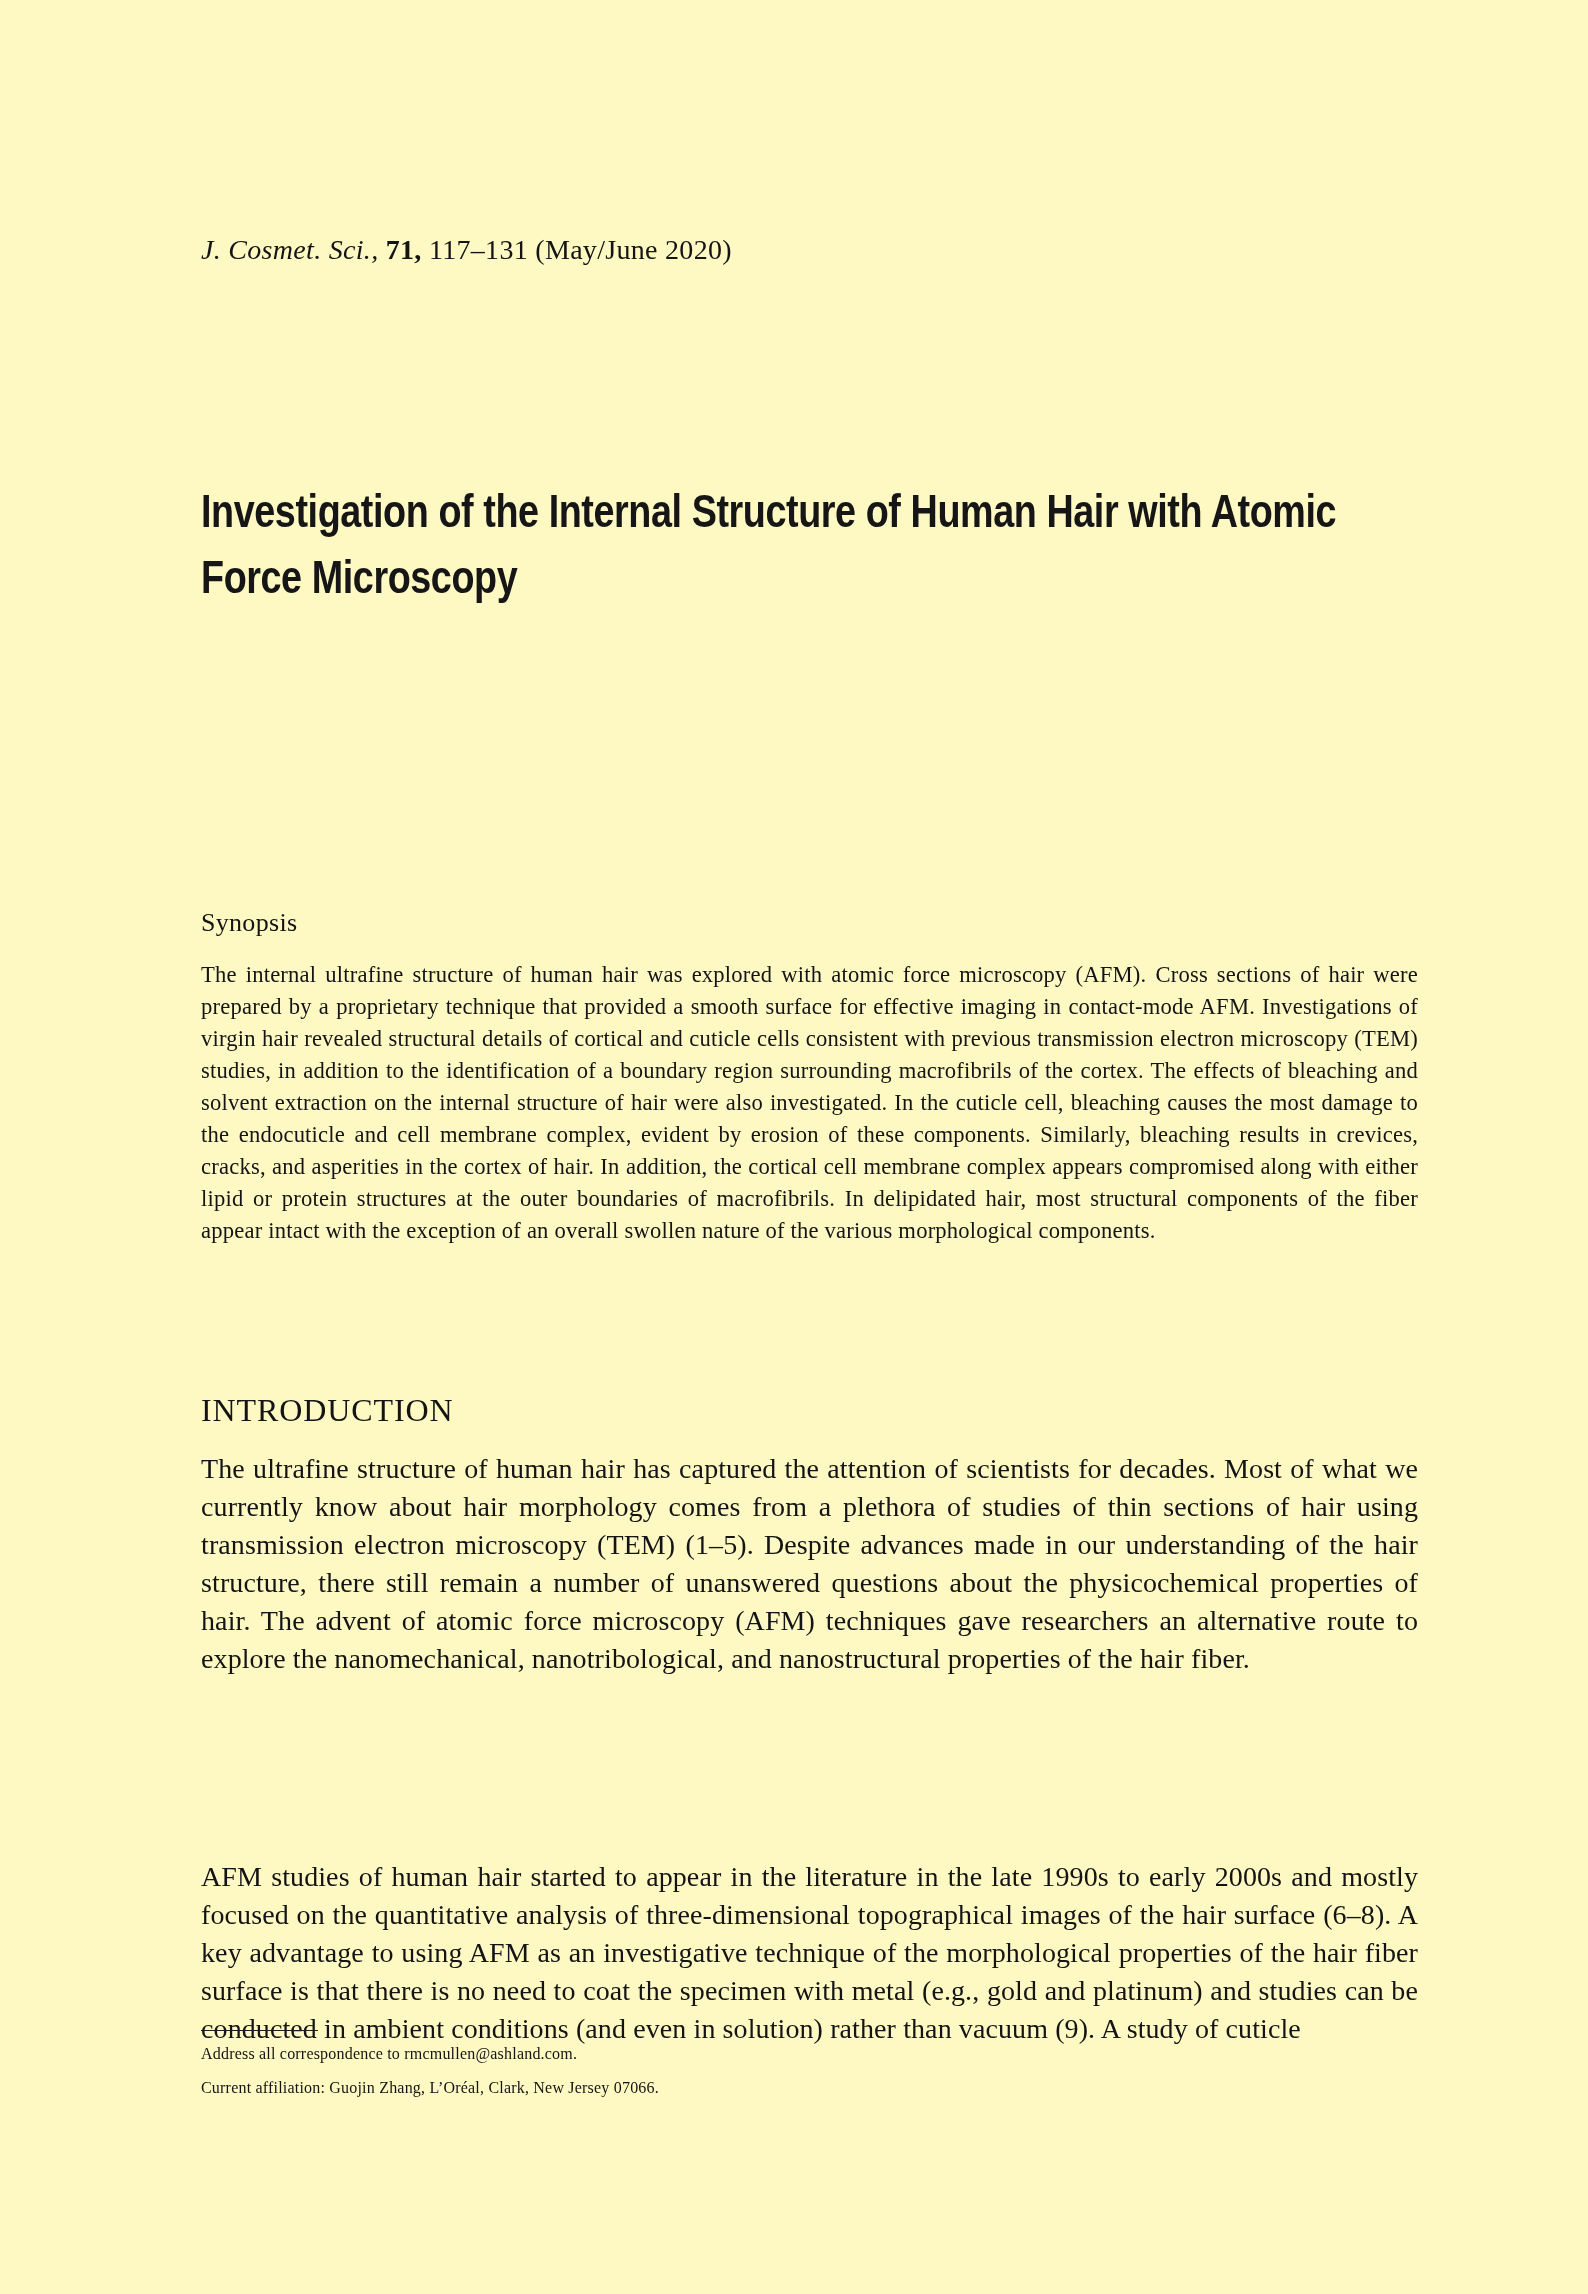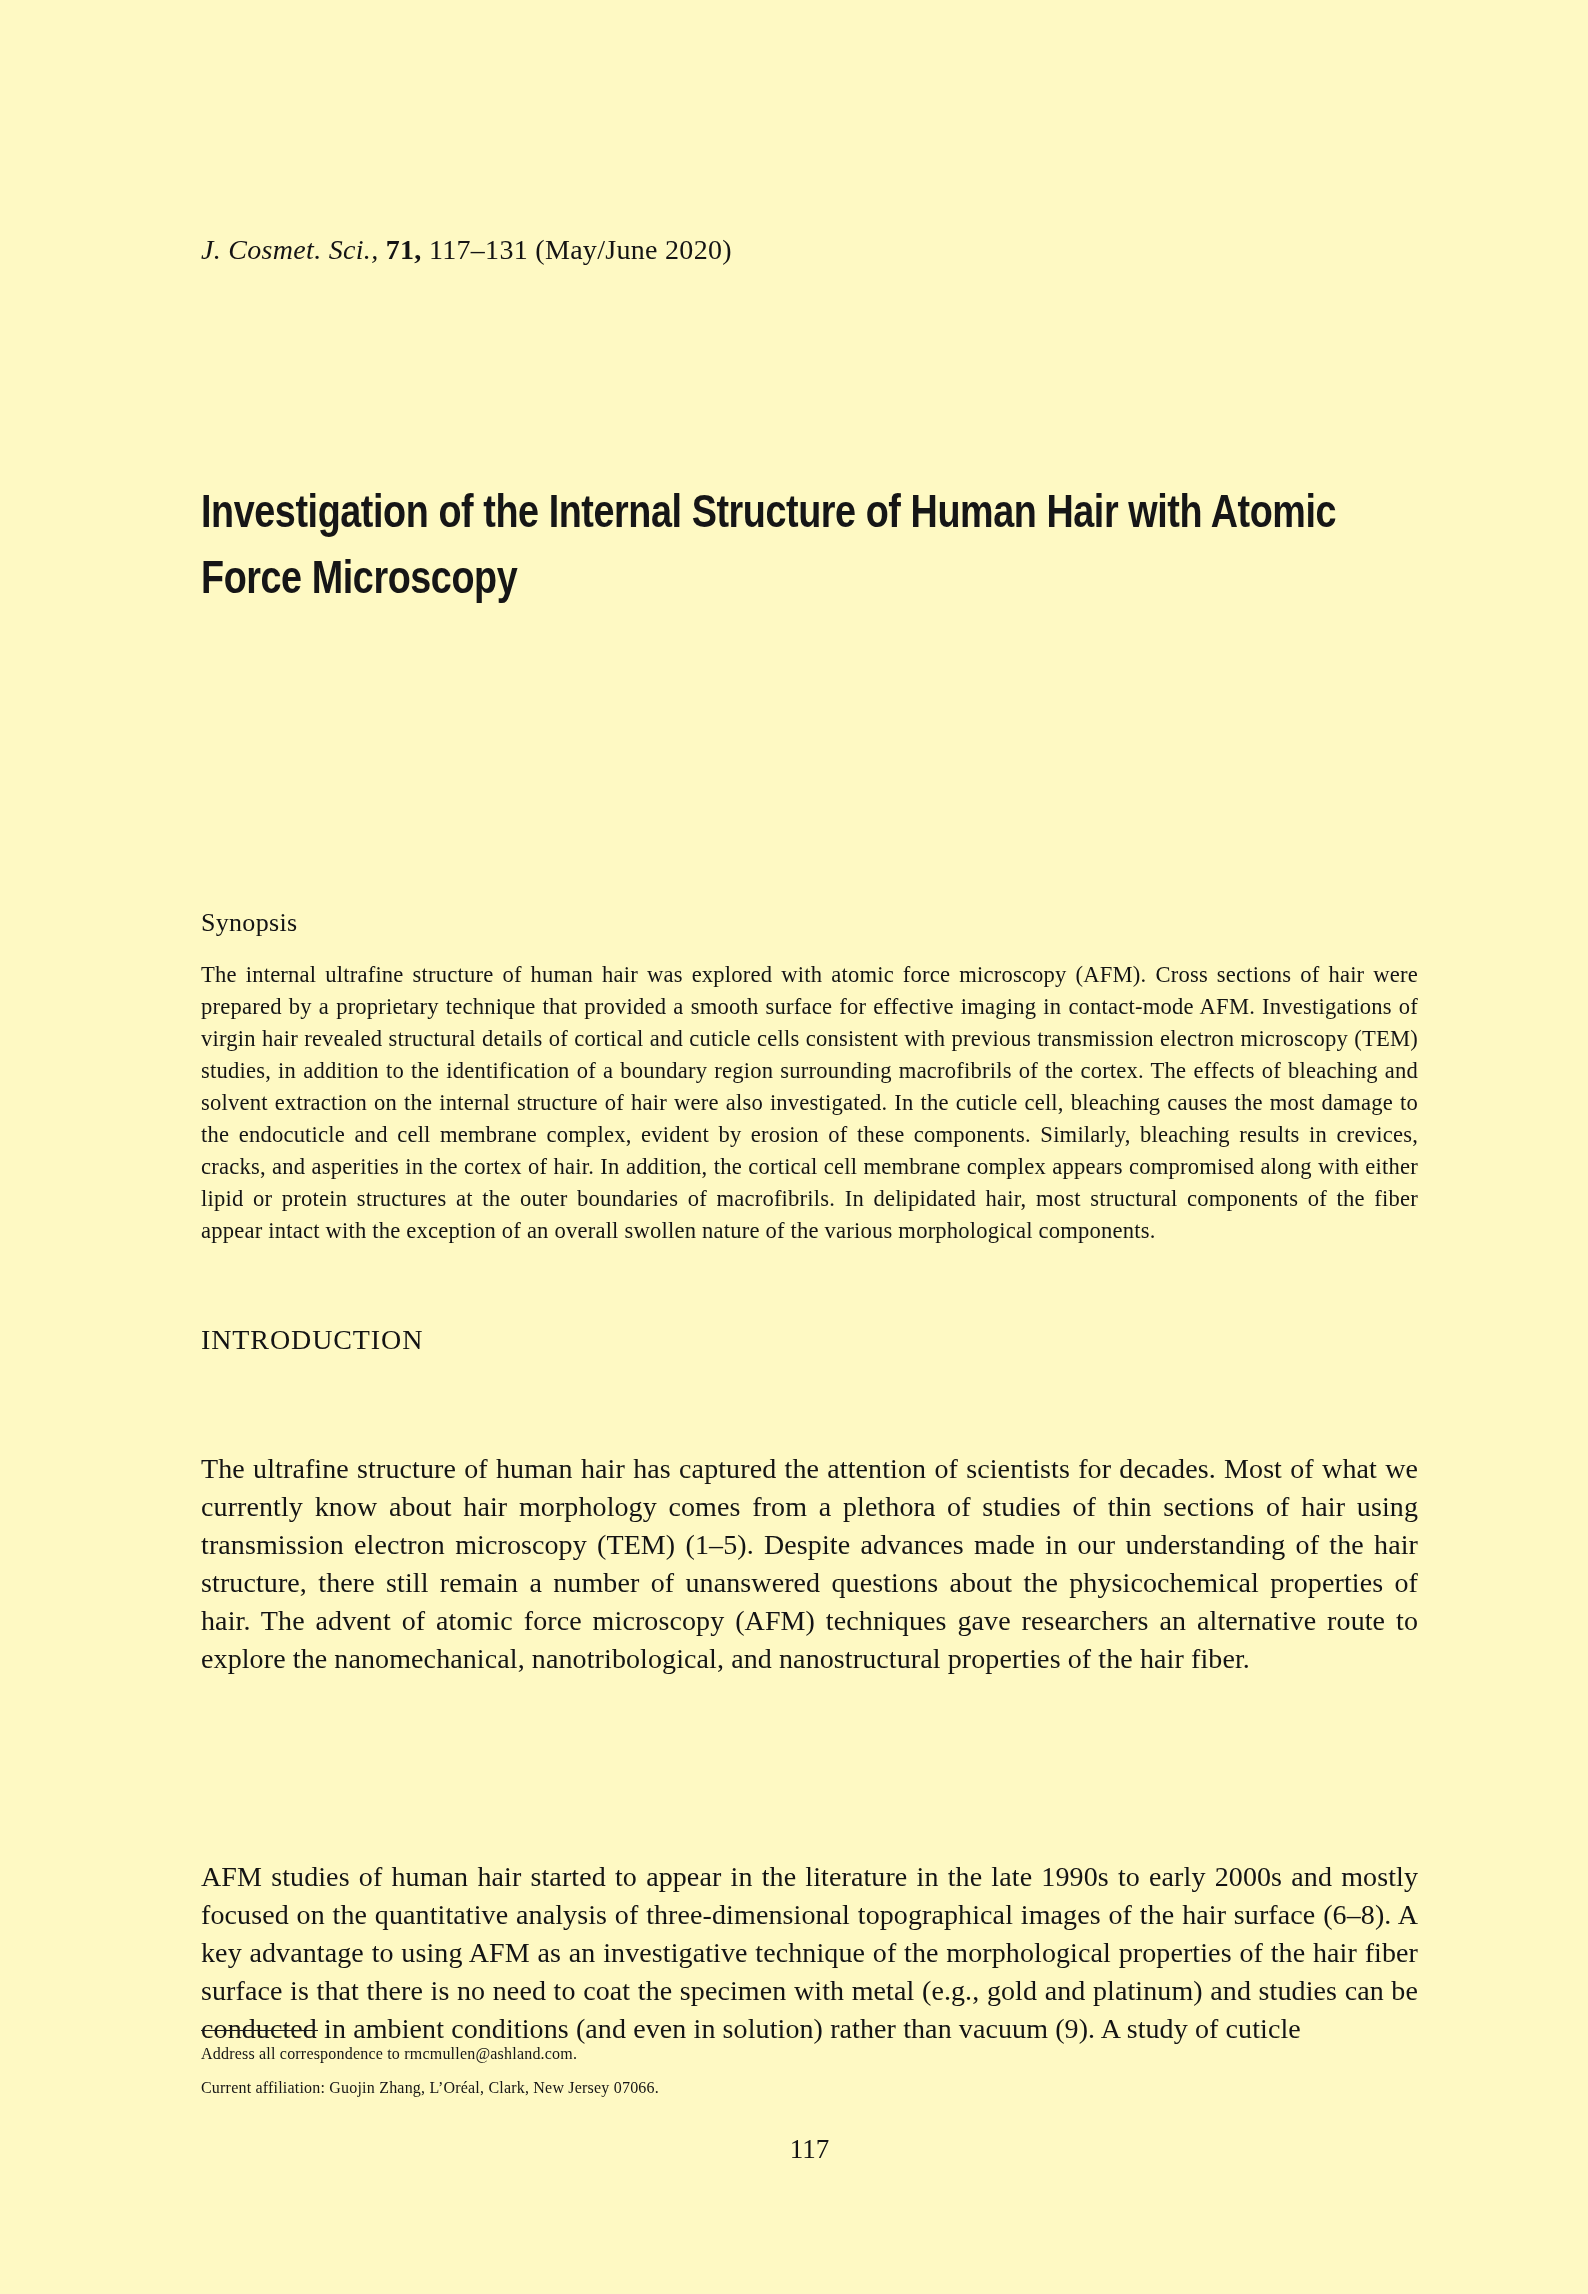--- a/index.html
+++ b/index.html
@@ -70,22 +70,22 @@
     width: 1217px;
     font-size: 22.6px;
     line-height: 32px;
     text-align: justify;
     letter-spacing: 0.2px;
     hyphens: auto;
   }
 
   
   .intro-head {
-    left: 201px; top: 1324px;
-    font-size: 28px;
+    left: 201px; top: 1392px;
+    font-size: 32px;
     letter-spacing: 0.9px;
   }
   .para {
     left: 201px;
     width: 1217px;
     font-size: 28px;
     line-height: 38px;
     text-align: justify;
     letter-spacing: 0.1px;
     hyphens: auto;
@@ -133,16 +133,15 @@
   <p class="abs syn-body">The internal ultrafine structure of human hair was explored with atomic force microscopy (AFM). Cross sections of hair were prepared by a proprietary technique that provided a smooth surface for effective imaging in contact-mode AFM. Investigations of virgin hair revealed structural details of cortical and cuticle cells consistent with previous transmission electron microscopy (TEM) studies, in addition to the identification of a boundary region surrounding macrofibrils of the cortex. The effects of bleaching and solvent extraction on the internal structure of hair were also investigated. In the cuticle cell, bleaching causes the most damage to the endocuticle and cell membrane complex, evident by erosion of these components. Similarly, bleaching results in crevices, cracks, and asperities in the cortex of hair. In addition, the cortical cell membrane complex appears compromised along with either lipid or protein structures at the outer boundaries of macrofibrils. In delipidated hair, most structural components of the fiber appear intact with the exception of an overall swollen nature of the various morphological components.</p>
 
   <div class="abs intro-head">INTRODUCTION</div>
   <p class="abs para para1">The ultrafine structure of human hair has captured the attention of scientists for decades. Most of what we currently know about hair morphology comes from a plethora of studies of thin sections of hair using transmission electron microscopy (TEM) (1–5). Despite advances made in our understanding of the hair structure, there still remain a number of unanswered questions about the physicochemical properties of hair. The advent of atomic force microscopy (AFM) techniques gave researchers an alternative route to explore the nanomechanical, nanotribological, and nanostructural properties of the hair fiber.</p>
   <p class="abs para para2">AFM studies of human hair started to appear in the literature in the late 1990s to early 2000s and mostly focused on the quantitative analysis of three-dimensional topographical images of the hair surface (6–8). A key advantage to using AFM as an investigative technique of the morphological properties of the hair fiber surface is that there is no need to coat the specimen with metal (e.g., gold and platinum) and studies can be conducted in ambient conditions (and even in solution) rather than vacuum (9). A study of cuticle</p>
 
   <div class="abs fn-rule"></div>
   <div class="abs fn fn1">Address all correspondence to rmcmullen@ashland.com.</div>
   <div class="abs fn fn2">Current affiliation: Guojin Zhang, L’Oréal, Clark, New Jersey 07066.</div>
 
-  <div class="abs page-num">117</div>
 
 </div>
 
 
 </body></html>

